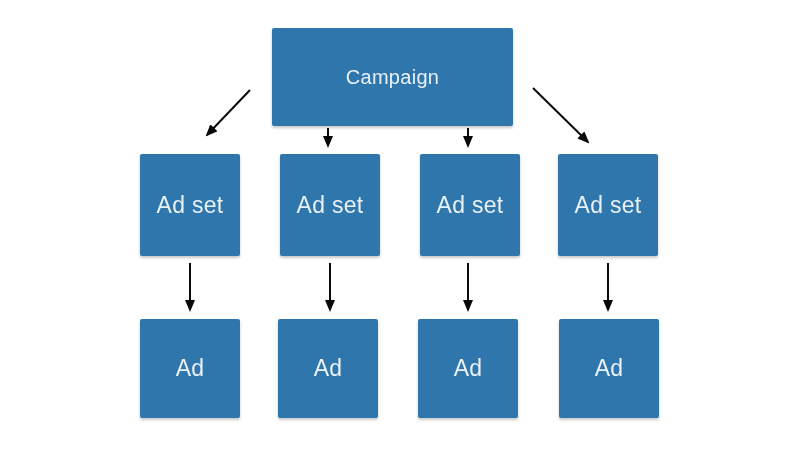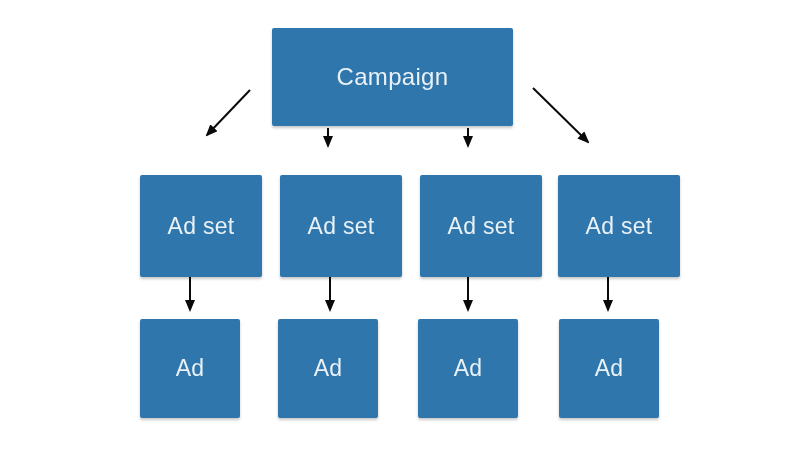--- a/index.html
+++ b/index.html
@@ -31,23 +31,23 @@
     border-radius: 2px;
     box-shadow: 0 2px 3px rgba(0,0,0,0.22);
     font-size: 23px;
     font-weight: 400;
     letter-spacing: 0.3px;
     user-select: none;
   }
   .node-campaign {
     left: 272px; top: 28px;
     width: 241px; height: 98px;
-    font-size: 24px;
+    font-size: 20px;
   }
-  .node-adset { top: 154px; width: 122px; height: 102px; margin-top: 21px; }
+  .node-adset { top: 154px; width: 100px; height: 102px; }
   .node-adset-1 { left: 140px; }
   .node-adset-2 { left: 280px; }
   .node-adset-3 { left: 420px; }
   .node-adset-4 { left: 558px; }
   .node-ad { top: 319px; width: 100px; height: 99px; }
   .node-ad-1 { left: 140px; }
   .node-ad-2 { left: 278px; }
   .node-ad-3 { left: 418px; }
   .node-ad-4 { left: 559px; }
   svg.edges {

